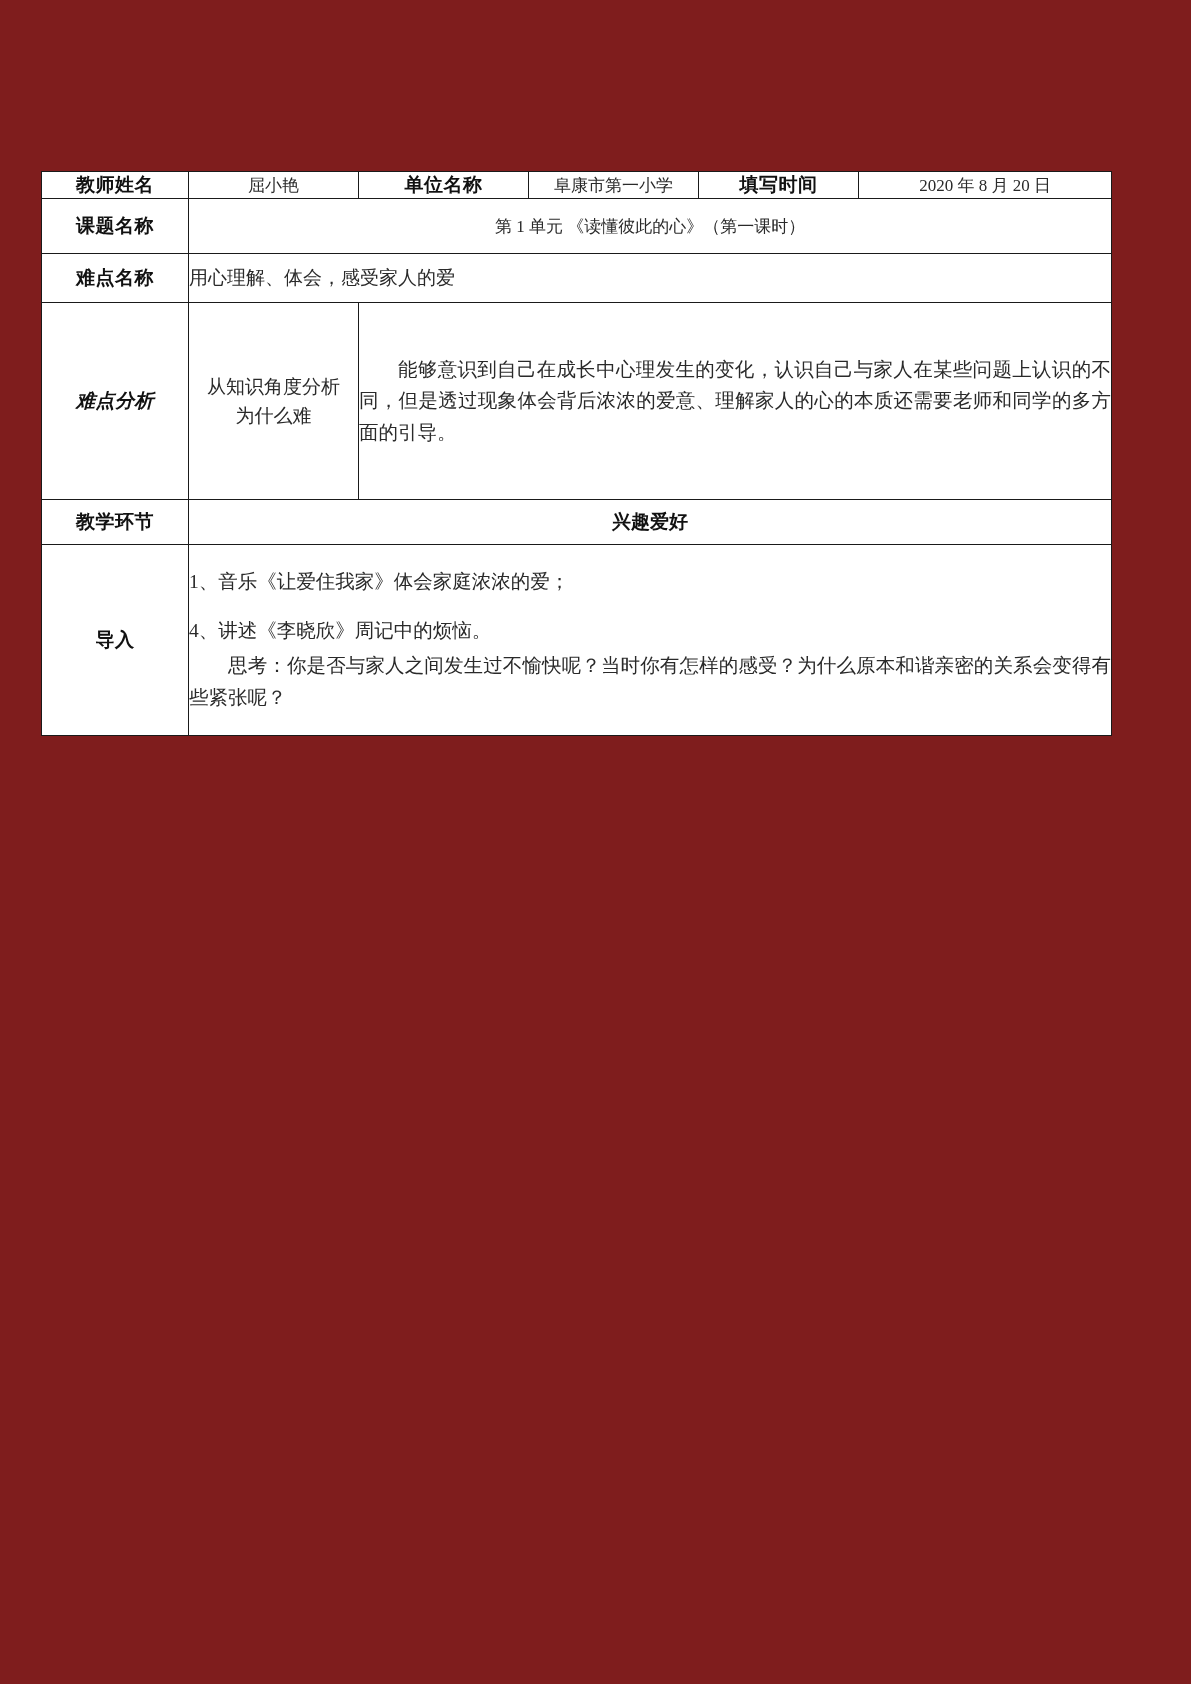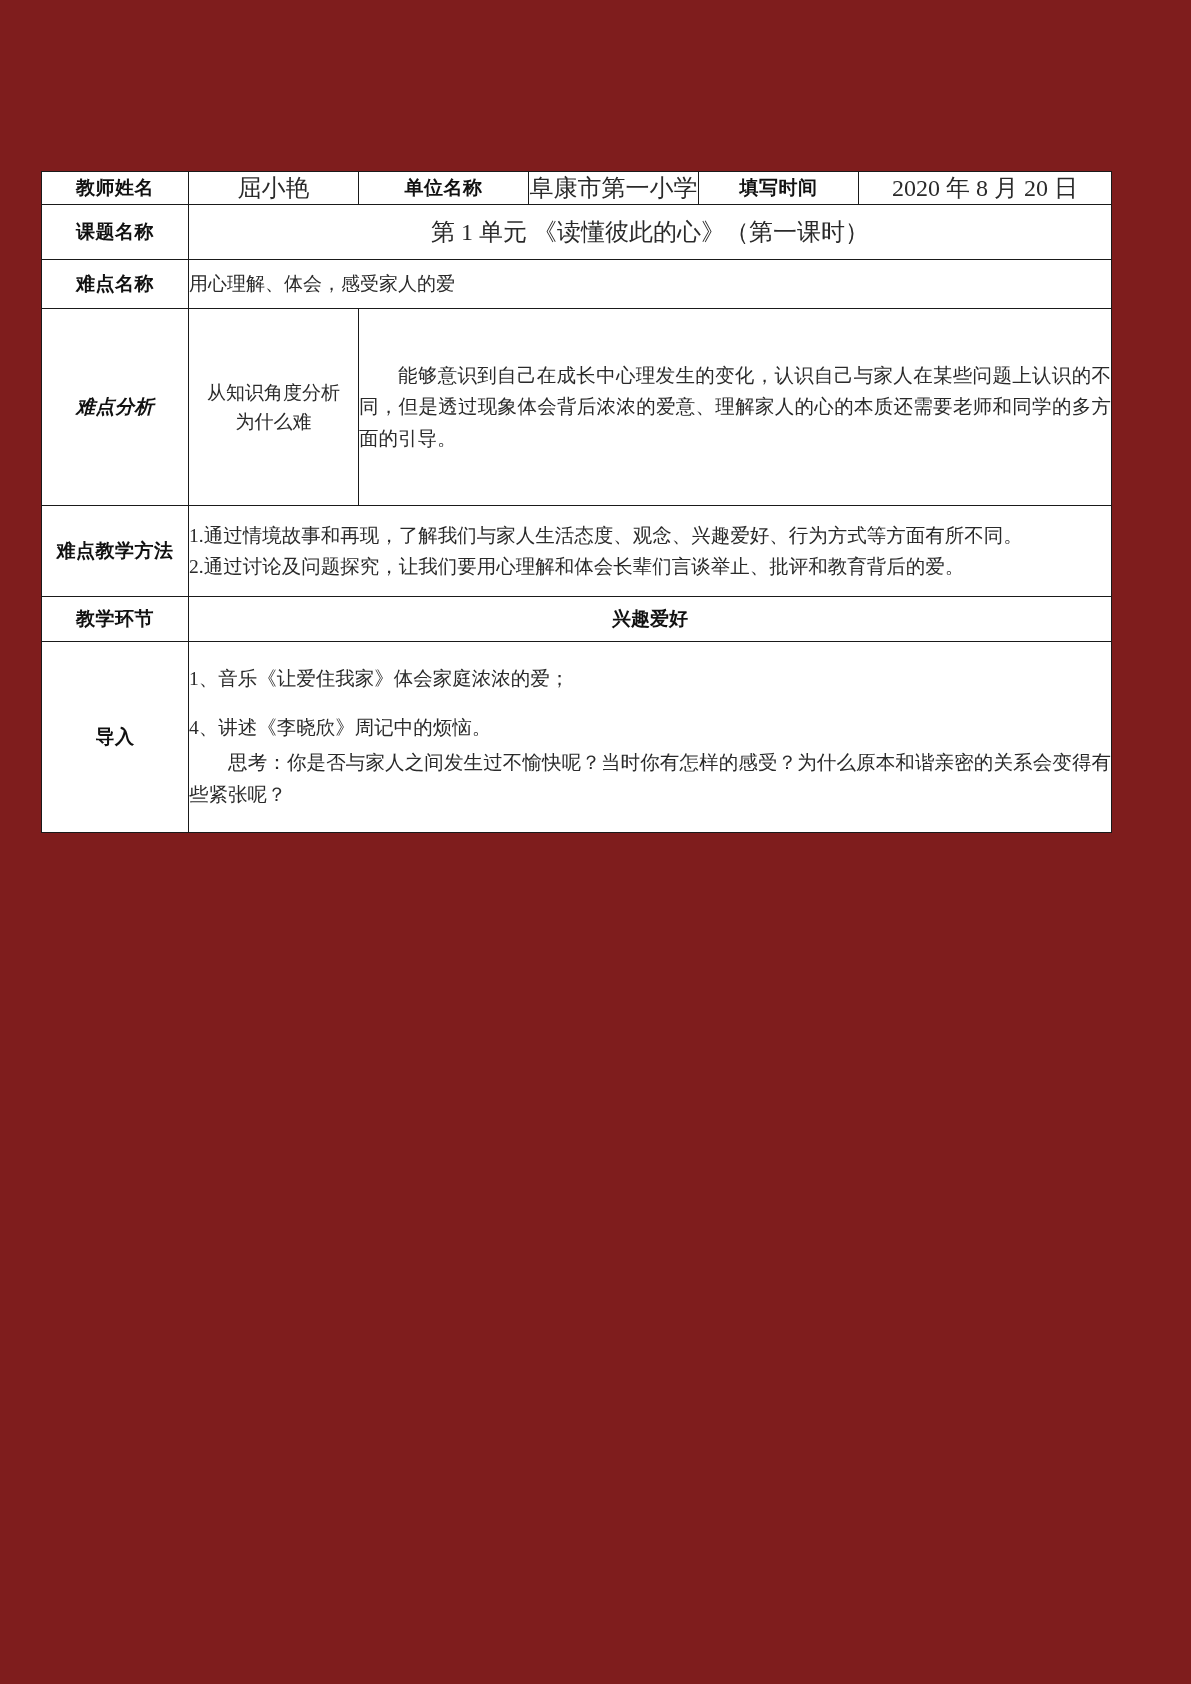--- a/index.html
+++ b/index.html
@@ -42,21 +42,21 @@
   .lbl {
     font-family: "Liberation Sans", "DejaVu Sans", sans-serif;
     font-weight: bold;
     font-size: 19px;
     text-align: center;
     letter-spacing: 0.5px;
     color: #111111;
     padding: 8px 4px;
   }
   .val {
-    font-size: 24px;
+    font-size: 17px;
     text-align: center;
     color: #2a2a2a;
     padding: 8px 6px;
   }
   .val-left {
     font-size: 19px;
     text-align: left;
     color: #2a2a2a;
     padding: 9px 10px;
   }
@@ -149,27 +149,20 @@
         </tr>
         <tr class="row-analysis">
           <td class="lbl" style="height:196px">难点分析</td>
           <td class="sub-label">
             <span>从知识角度分析</span><br>
             <span>为什么难</span>
           </td>
           <td class="para indent tall-body" colspan="4">能够意识到自己在成长中心理发生的变化，认识自己与家人在某些问题上认识的不同，但是透过现象体会背后浓浓的爱意、理解家人的心的本质还需要老师和同学的多方面的引导。</td>
         </tr>
         <tr>
-          <td class="lbl" style="height:90px">难点教学方法</td>
-          <td class="methods" colspan="5">
-            <p class="method-line">1.通过情境故事和再现，了解我们与家人生活态度、观念、兴趣爱好、行为方式等方面有所不同。</p>
-            <p class="method-line">2.通过讨论及问题探究，让我们要用心理解和体会长辈们言谈举止、批评和教育背后的爱。</p>
-          </td>
-        </tr>
-        <tr>
           <td class="lbl" style="height:44px">教学环节</td>
           <td class="center-head" colspan="5">兴趣爱好</td>
         </tr>
         <tr>
           <td class="lbl" style="height:190px">导入</td>
           <td class="proc-wrap tall-body" colspan="5">
             <p class="proc-line">1、音乐《让爱住我家》体会家庭浓浓的爱；</p>
             <p class="proc-line last">4、讲述《李晓欣》周记中的烦恼。</p>
             <p class="proc-think">思考：你是否与家人之间发生过不愉快呢？当时你有怎样的感受？为什么原本和谐亲密的关系会变得有些紧张呢？</p>
           </td>

